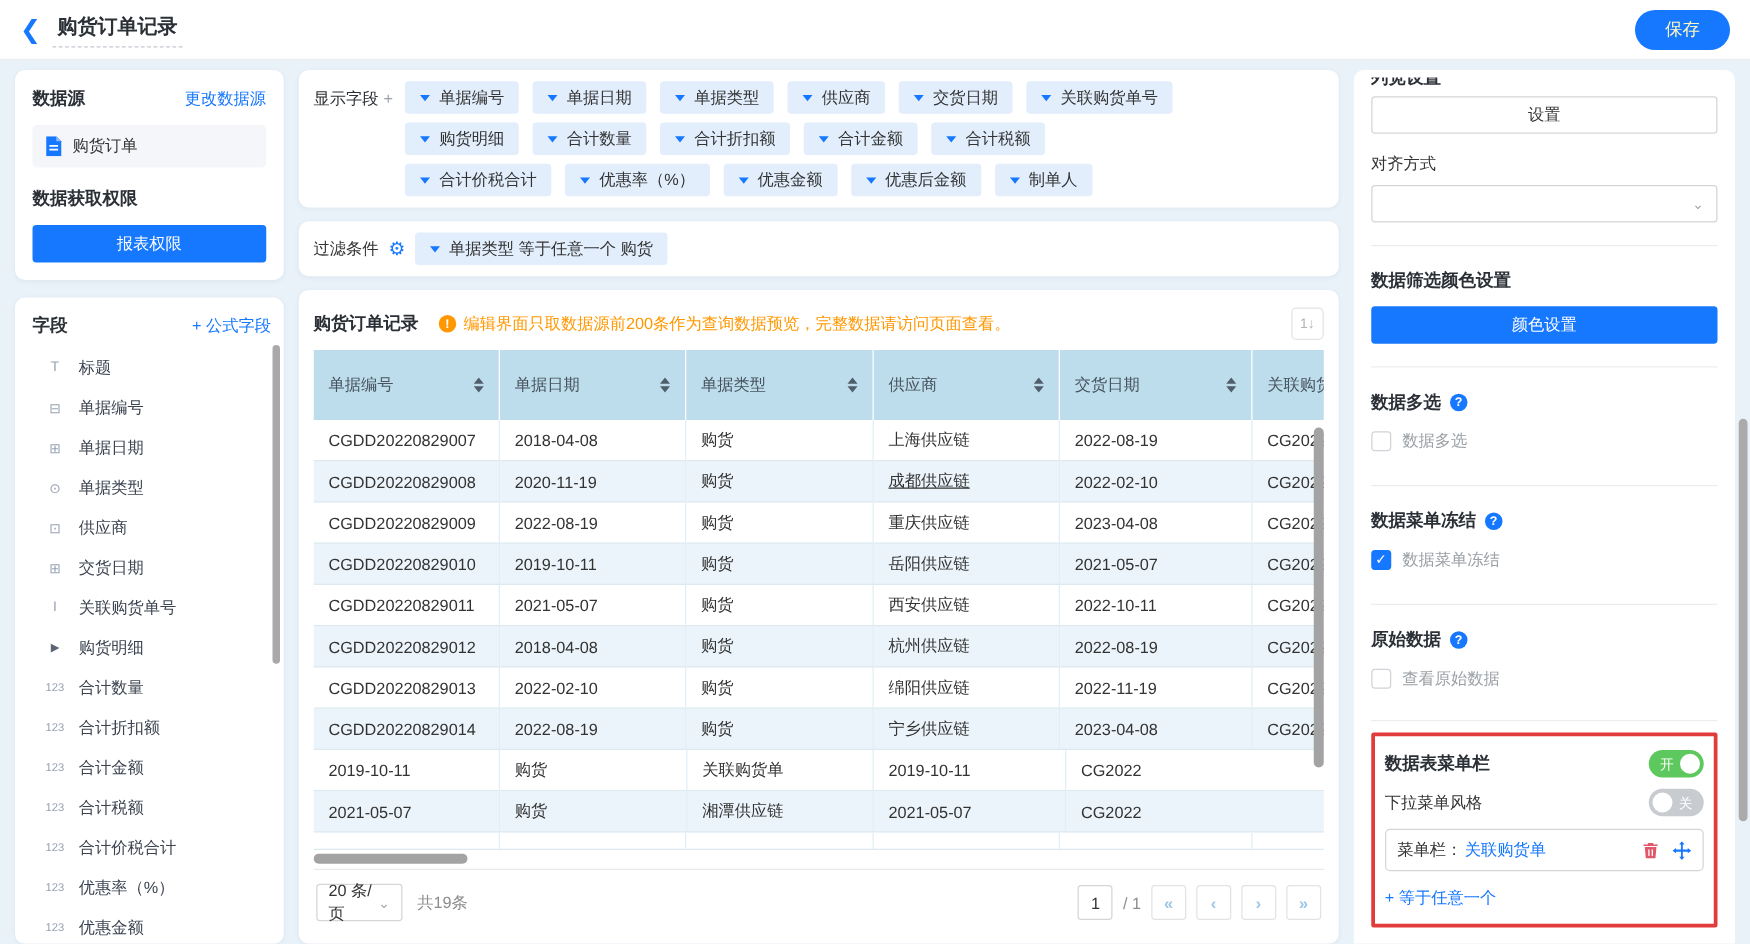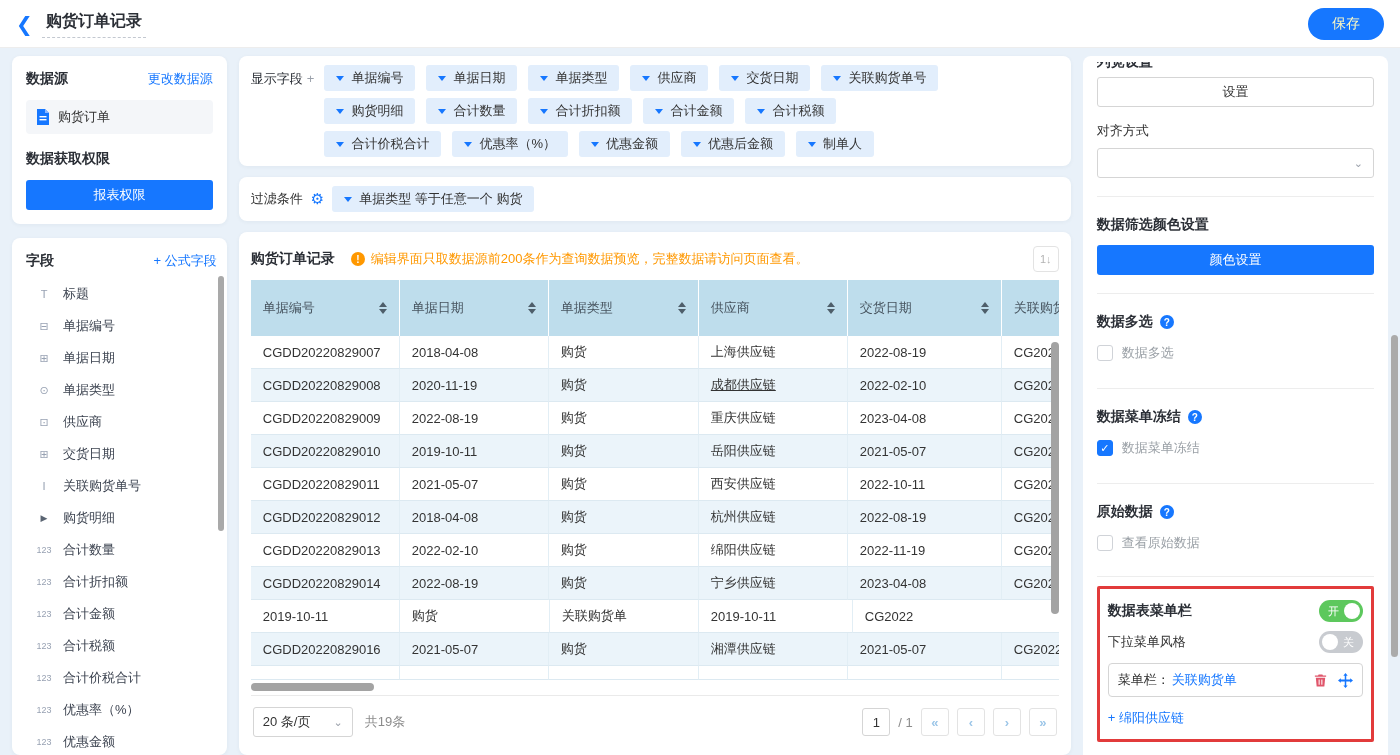--- a/index.html
+++ b/index.html
@@ -57,21 +57,21 @@
   .tri-dn { width:0; height:0; border-left:4px solid transparent; border-right:4px solid transparent; border-top:5px solid #4E5E6A; }
   .g-row { display:flex; height:33px; background:#fff; }
   .g-row.alt { background:#EBF4FA; }
   .g-row.stub { height:14px; overflow:hidden; }
   .g-cell { display:flex; align-items:center; padding-left:12px; color:#333; border-right:1px solid #E2EEF5; border-bottom:1px solid #DCE9F1; overflow:hidden; white-space:nowrap; }
   .g-cell:last-child { border-right:none; }
   .v-thumb { position:absolute; right:0; top:62px; width:8px; height:272px; background:#A3A3A3; border-radius:4px; }
   .h-scroll { height:8px; margin:3px 0 0; position:relative; }
   .h-thumb { position:absolute; left:0; top:0; width:123px; height:8px; background:#A3A3A3; border-radius:4px; }
   .pager { border-top:1px solid #EAEAEA; margin-top:4px; padding:11px 2px 12px; display:flex; align-items:center; gap:12px; }
-  .psize { width:100px; height:30px; border:1px solid #D5D5D5; border-radius:3px; display:flex; align-items:center; justify-content:space-between; padding:0 9px; color:#333; cursor:pointer; }
+  .psize { width:69px; height:30px; border:1px solid #D5D5D5; border-radius:3px; display:flex; align-items:center; justify-content:space-between; padding:0 9px; color:#333; cursor:pointer; }
   .chev { color:#9AA0AA; font-size:11px; }
   .ptotal { color:#8C8C8C; }
   .pright { margin-left:auto; display:flex; align-items:center; gap:8px; }
   .pinput { width:28px; height:28px; border:1px solid #D5D5D5; border-radius:3px; text-align:center; color:#333; font-size:13px; }
   .pof { color:#8C8C8C; }
   .pbtn { width:28px; height:28px; border:1px solid #E3E3E3; border-radius:3px; background:#fff; color:#9CC6E8; font-size:13px; font-weight:bold; display:flex; align-items:center; justify-content:center; cursor:pointer; }
 
   
   .col-right { width:330px; background:#fff; border-radius:8px 8px 0 0; padding:6px 14px 12px; position:relative; overflow:hidden; }
   .clip-head { height:9px; overflow:hidden; }
@@ -412,21 +412,20 @@
               <div class="g-cell" style="width: 57px; flex: 1 1 0%;">CG2022</div>
             </div>
             <div class="g-row">
               <div class="g-cell" style="width: 149px;">2019-10-11</div>
               <div class="g-cell" style="width: 150px;">购货</div>
               <div class="g-cell" style="width: 149px;">关联购货单</div>
               <div class="g-cell" style="width: 154px;">2019-10-11</div>
               <div class="g-cell" style="width: 57px; flex: 1 1 0%;">CG2022</div>
             </div>
             <div class="g-row alt">
-              <div class="g-cell" style="width: 149px;">CGDD20220829016</div>
               <div class="g-cell" style="width: 149px;">2021-05-07</div>
               <div class="g-cell" style="width: 150px;">购货</div>
               <div class="g-cell" style="width: 149px;">湘潭供应链</div>
               <div class="g-cell" style="width: 154px;">2021-05-07</div>
               <div class="g-cell" style="width: 57px; flex: 1 1 0%;">CG2022</div>
             </div>
             <div class="g-row stub">
               <div class="g-cell" style="width: 149px;"></div>
               <div class="g-cell" style="width: 149px;"></div>
               <div class="g-cell" style="width: 150px;"></div>
@@ -525,18 +524,18 @@
           <svg width="15" height="15" viewBox="0 0 16 16">
               <path fill="#E0566B" d="M6 1.5h4l.6 1.2H14V4H2V2.7h3.4zM3 5h10l-.9 9.5H3.9z"></path>
               <rect x="6" y="7" width="1.1" height="5.5" fill="#fff"></rect>
               <rect x="8.9" y="7" width="1.1" height="5.5" fill="#fff"></rect>
             </svg>
           <svg width="15" height="15" viewBox="0 0 16 16">
               <path fill="#1677FF" d="M8 0l2.3 2.8H8.8V7h4.2V5.7L16 8l-3 2.3V9H8.8v4.2h1.5L8 16l-2.3-2.8h1.5V9H3v1.3L0 8l3-2.3V7h4.2V2.8H5.7z"></path>
             </svg>
         </span>
       </div>
-      <div class="add-menu">+ 绵阳供应链</div>
+      <div class="add-menu">+ 等于任意一个</div>
     </div>
   </div>
 </div>
 
 <div class="win-thumb"></div>
 
 </body></html>

